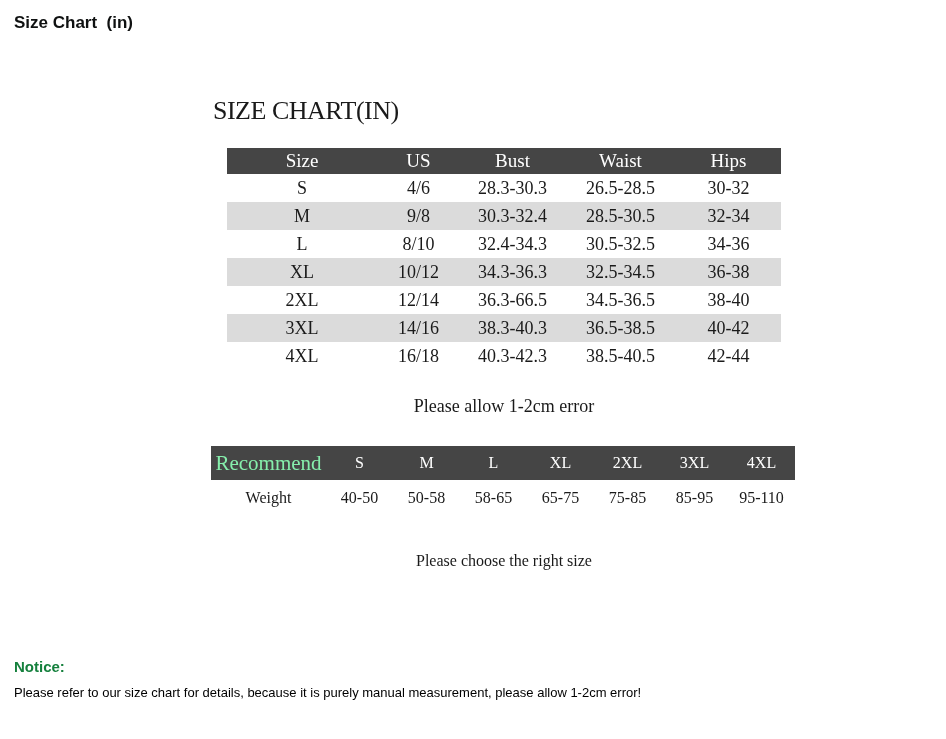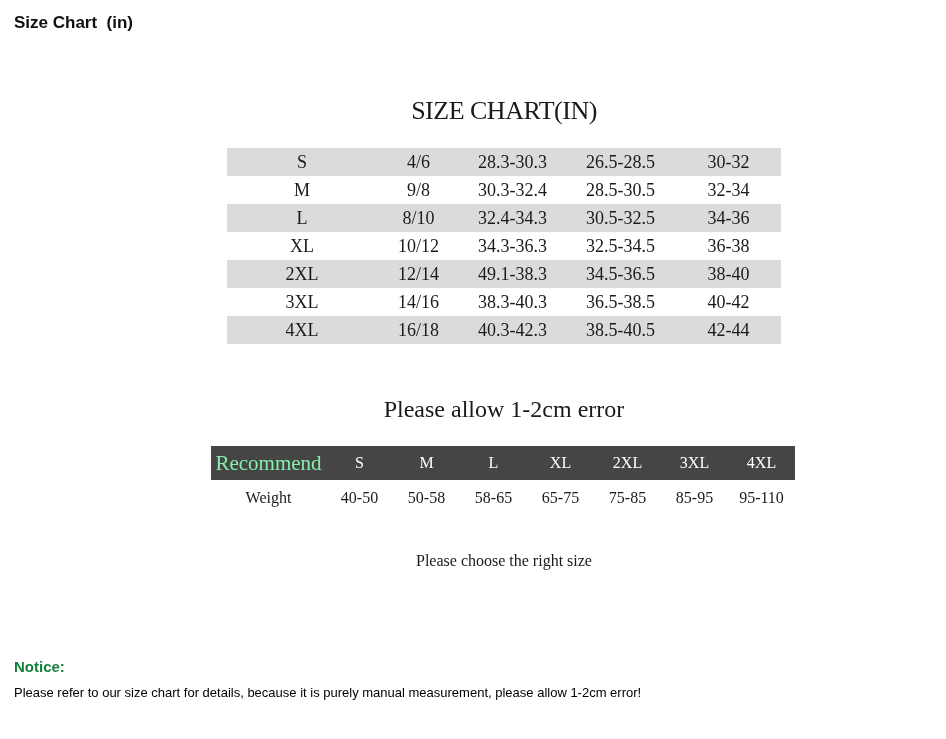--- a/index.html
+++ b/index.html
@@ -10,22 +10,21 @@
     font-family:"Liberation Sans", sans-serif;
     color:#0f1111;
     overflow:hidden;
   }
   .page-title {
     position:absolute; left:14px; top:13px;
     font-size:17px; font-weight:bold; color:#0f1111;
     white-space:pre;
   }
   .chart-title {
-    position:absolute; left:227px; top:96px; width:554px;
-    text-align:center;
+    position:absolute; left:213px; top:96px; width:554px;
     font-family:"Liberation Serif", serif;
     font-size:26px; color:#1a1a1a;
     letter-spacing:-0.5px;
   }
   
   .size-table {
     position:absolute; left:227px; top:148px; width:554px;
     font-family:"Liberation Serif", serif;
   }
   .t-row { display:flex; height:28px; align-items:center; }
@@ -38,21 +37,21 @@
   .t-cell { text-align:center; font-size:18px; color:#1a1a1a; }
   .t-head .t-cell { font-size:19px; color:#ffffff; }
   .c0 { width:150px; } .c1 { width:83px; } .c2 { width:105px; }
   .c3 { width:111px; } .c4 { width:105px; }
   .note {
     position:absolute; left:227px; width:554px;
     text-align:center;
     font-family:"Liberation Serif", serif;
     color:#1a1a1a;
   }
-  .note1 { top:396px; font-size:24px; }
+  .note1 { top:396px; font-size:18px; }
   .note2 { top:552px; font-size:16px; }
   
   .rec-table {
     position:absolute; left:211px; top:446px; width:584px;
     font-family:"Liberation Serif", serif;
   }
   .rec-row { display:flex; align-items:center; }
   .rec-head {
     height:34px;
     background:var(--header-bg, #454545);
@@ -77,20 +76,27 @@
 </head>
 <body>
 
 <div class="page">
 
   <div class="page-title">Size Chart  (in)</div>
 
   <div class="chart-title">SIZE CHART(IN)</div>
 
   <div class="size-table">
+    <div class="t-row t-head">
+      <div class="t-cell c0">Size</div>
+      <div class="t-cell c1">US</div>
+      <div class="t-cell c2">Bust</div>
+      <div class="t-cell c3">Waist</div>
+      <div class="t-cell c4">Hips</div>
+    </div>
     <div class="t-row">
       <div class="t-cell c0">S</div>
       <div class="t-cell c1">4/6</div>
       <div class="t-cell c2">28.3-30.3</div>
       <div class="t-cell c3">26.5-28.5</div>
       <div class="t-cell c4">30-32</div>
     </div>
     <div class="t-row">
       <div class="t-cell c0">M</div>
       <div class="t-cell c1">9/8</div>
@@ -108,21 +114,21 @@
     <div class="t-row">
       <div class="t-cell c0">XL</div>
       <div class="t-cell c1">10/12</div>
       <div class="t-cell c2">34.3-36.3</div>
       <div class="t-cell c3">32.5-34.5</div>
       <div class="t-cell c4">36-38</div>
     </div>
     <div class="t-row">
       <div class="t-cell c0">2XL</div>
       <div class="t-cell c1">12/14</div>
-      <div class="t-cell c2">49.1-38.3</div>
+      <div class="t-cell c2">36.3-66.5</div>
       <div class="t-cell c3">34.5-36.5</div>
       <div class="t-cell c4">38-40</div>
     </div>
     <div class="t-row">
       <div class="t-cell c0">3XL</div>
       <div class="t-cell c1">14/16</div>
       <div class="t-cell c2">38.3-40.3</div>
       <div class="t-cell c3">36.5-38.5</div>
       <div class="t-cell c4">40-42</div>
     </div>

